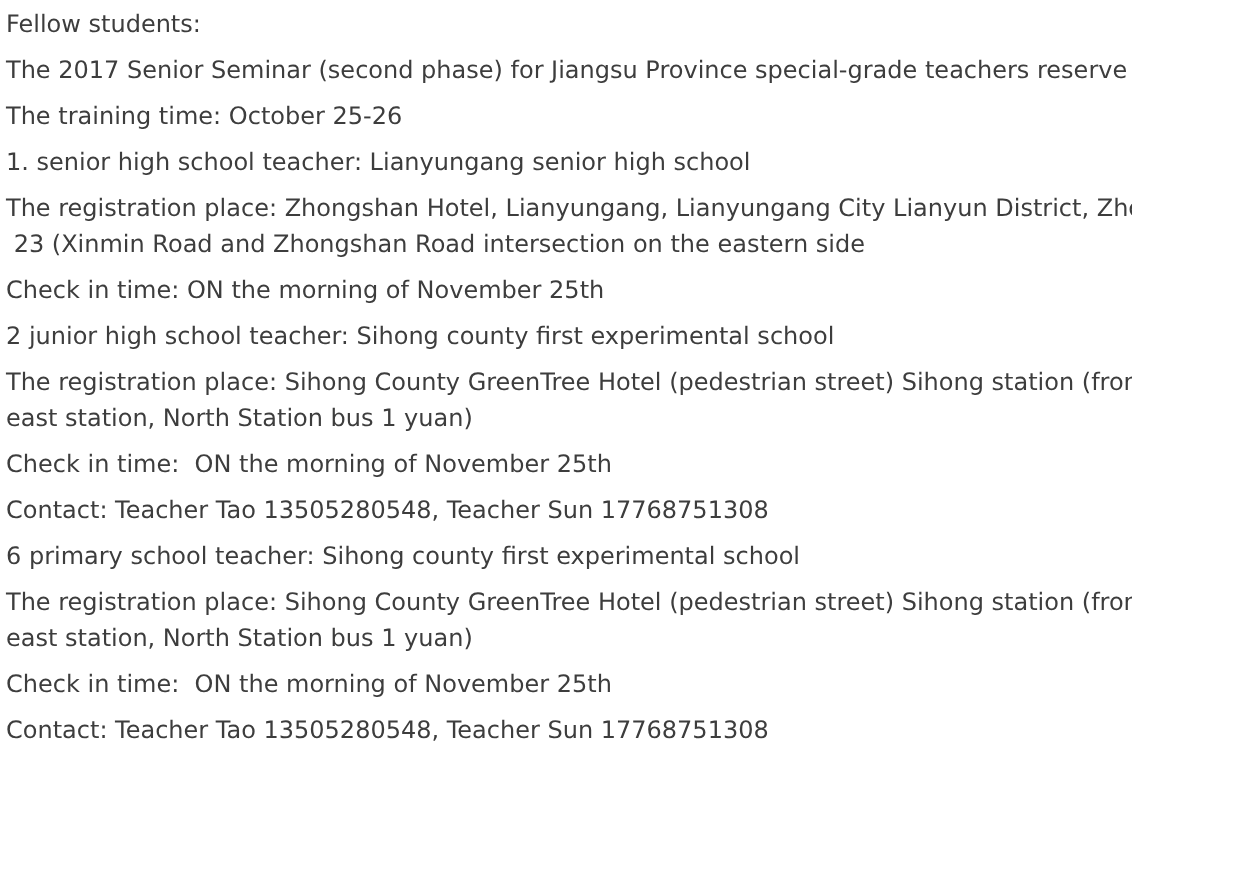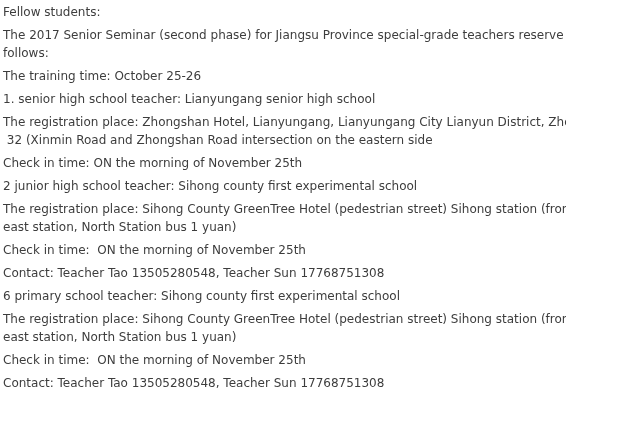--- a/index.html
+++ b/index.html
@@ -32,31 +32,30 @@
 </head>
 <body>
 
 <div class="page" style="--bg-color: #ffffff; --text-color: #3d3d3d;">
   <div class="doc" id="doc">
       <div class="para">
         <div class="line">Fellow students:</div>
       </div>
       <div class="para">
         <div class="line">The 2017 Senior Seminar (second phase) for Jiangsu Province special-grade teachers reserve are notified as</div>
-        <div class="line">follows:</div>
       </div>
       <div class="para">
         <div class="line">The training time: October 25-26</div>
       </div>
       <div class="para">
         <div class="line">1. senior high school teacher: Lianyungang senior high school</div>
       </div>
       <div class="para">
         <div class="line">The registration place: Zhongshan Hotel, Lianyungang, Lianyungang City Lianyun District, Zhongshan Road West,</div>
-        <div class="line"> 32 (Xinmin Road and Zhongshan Road intersection on the eastern side</div>
+        <div class="line"> 23 (Xinmin Road and Zhongshan Road intersection on the eastern side</div>
       </div>
       <div class="para">
         <div class="line">Check in time: ON the morning of November 25th</div>
       </div>
       <div class="para">
         <div class="line">2 junior high school teacher: Sihong county first experimental school</div>
       </div>
       <div class="para">
         <div class="line">The registration place: Sihong County GreenTree Hotel (pedestrian street) Sihong station (from south station,</div>
         <div class="line">east station, North Station bus 1 yuan)</div>

